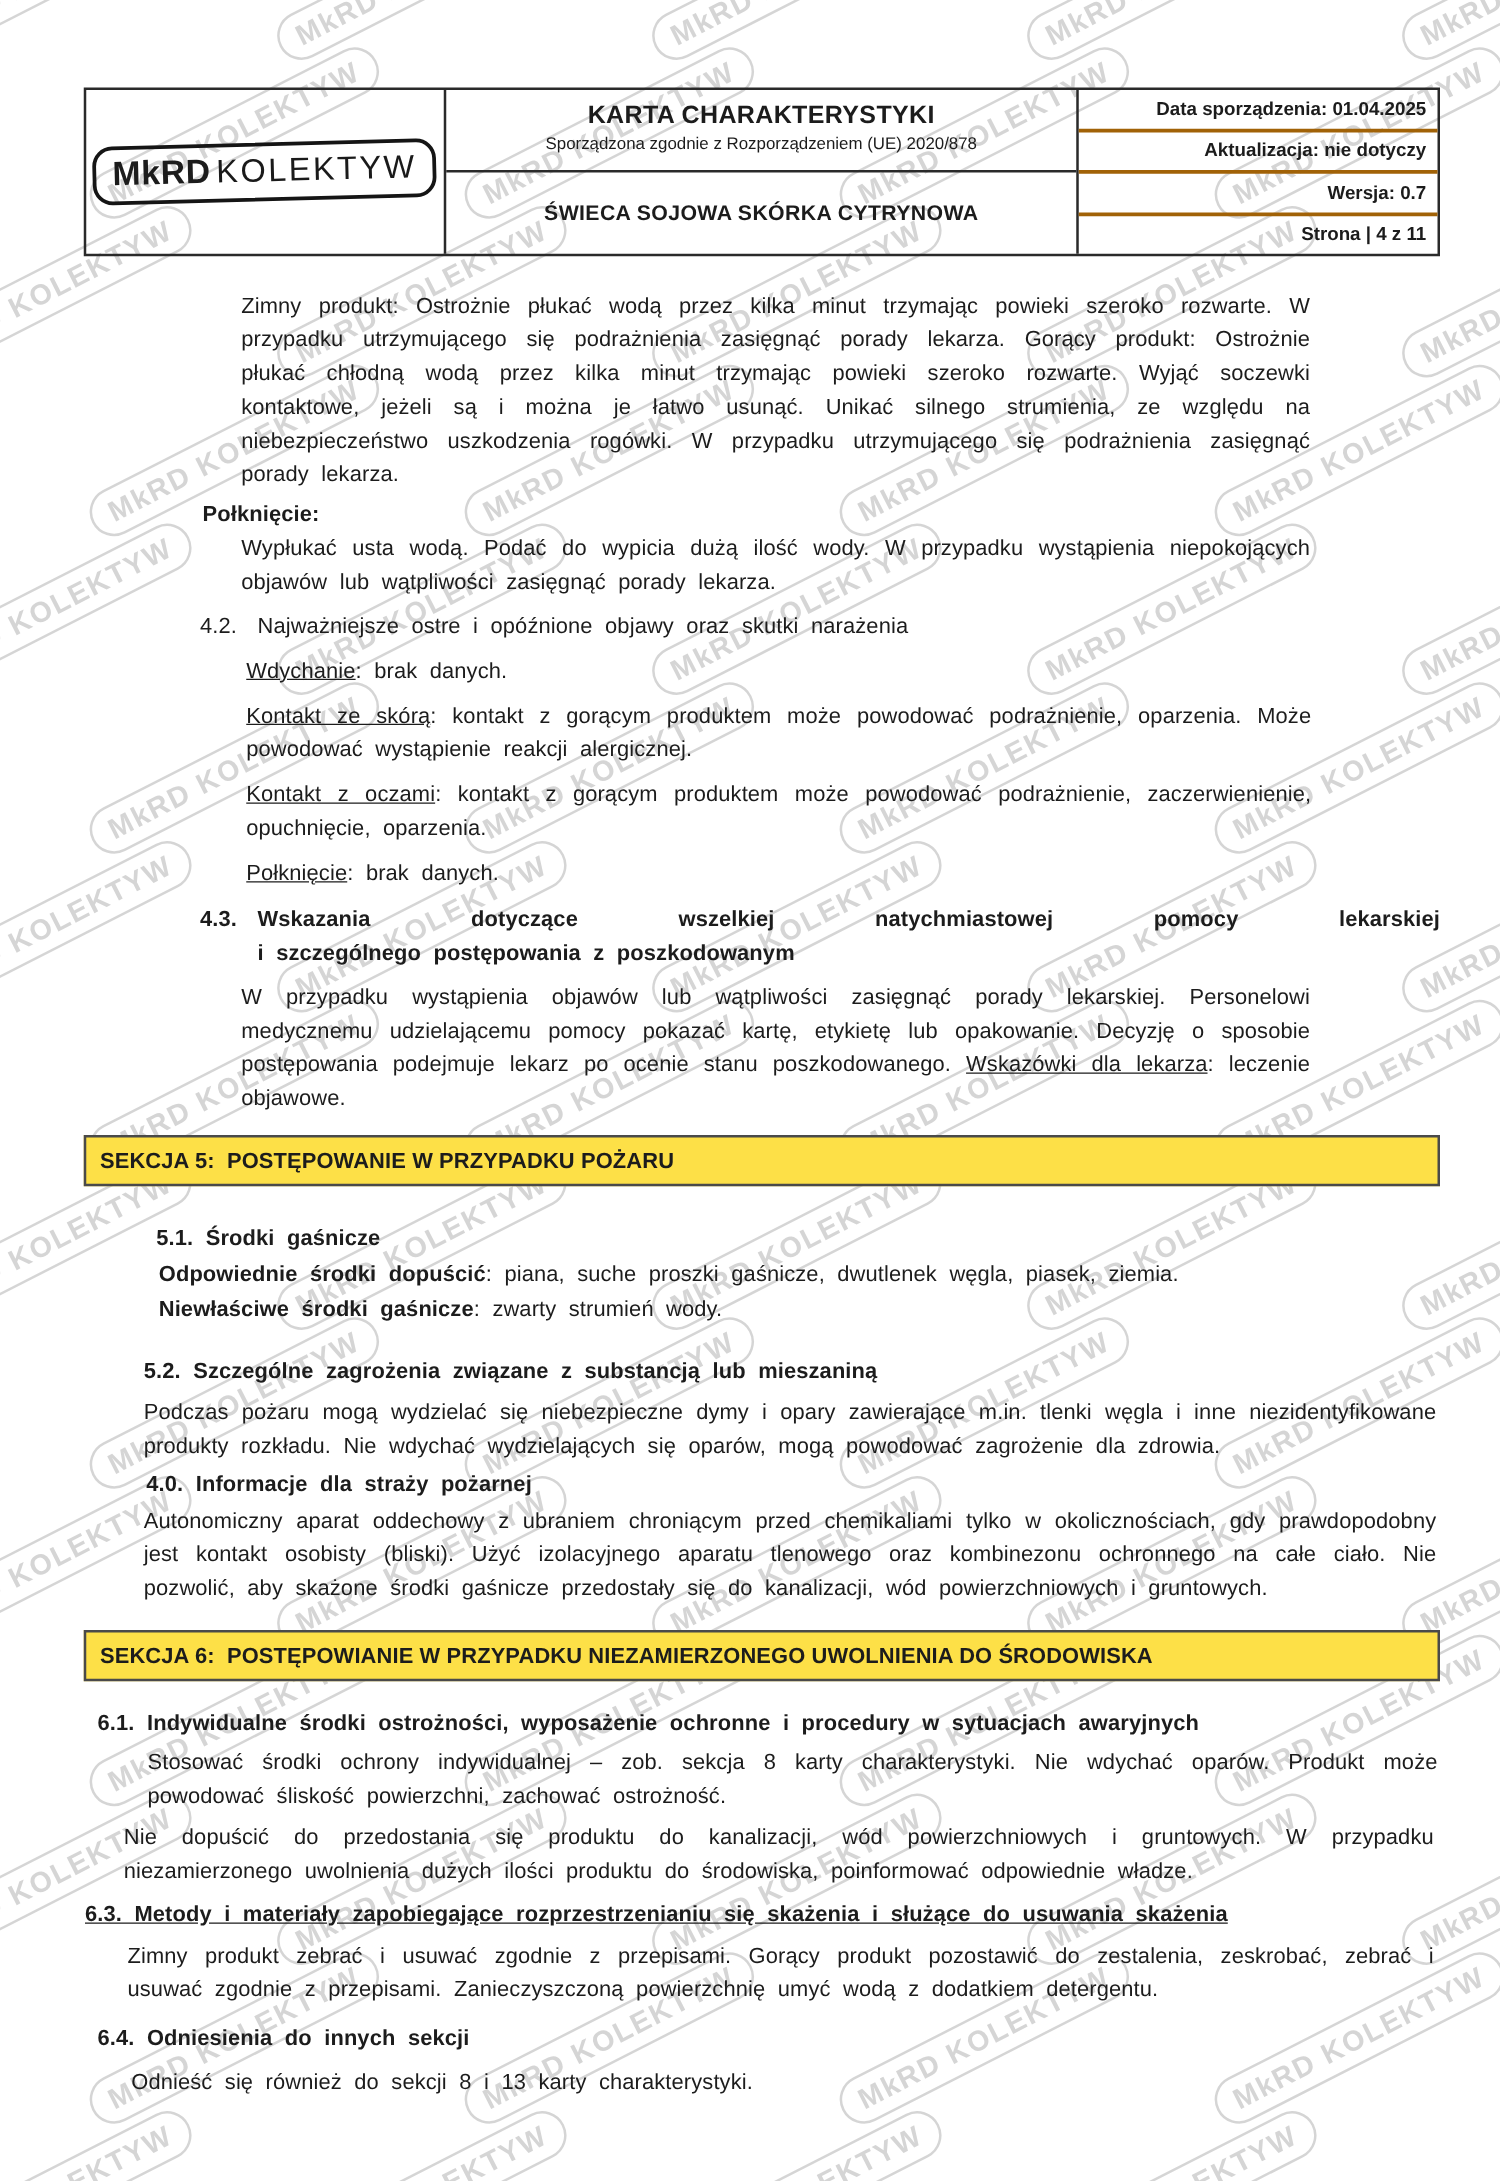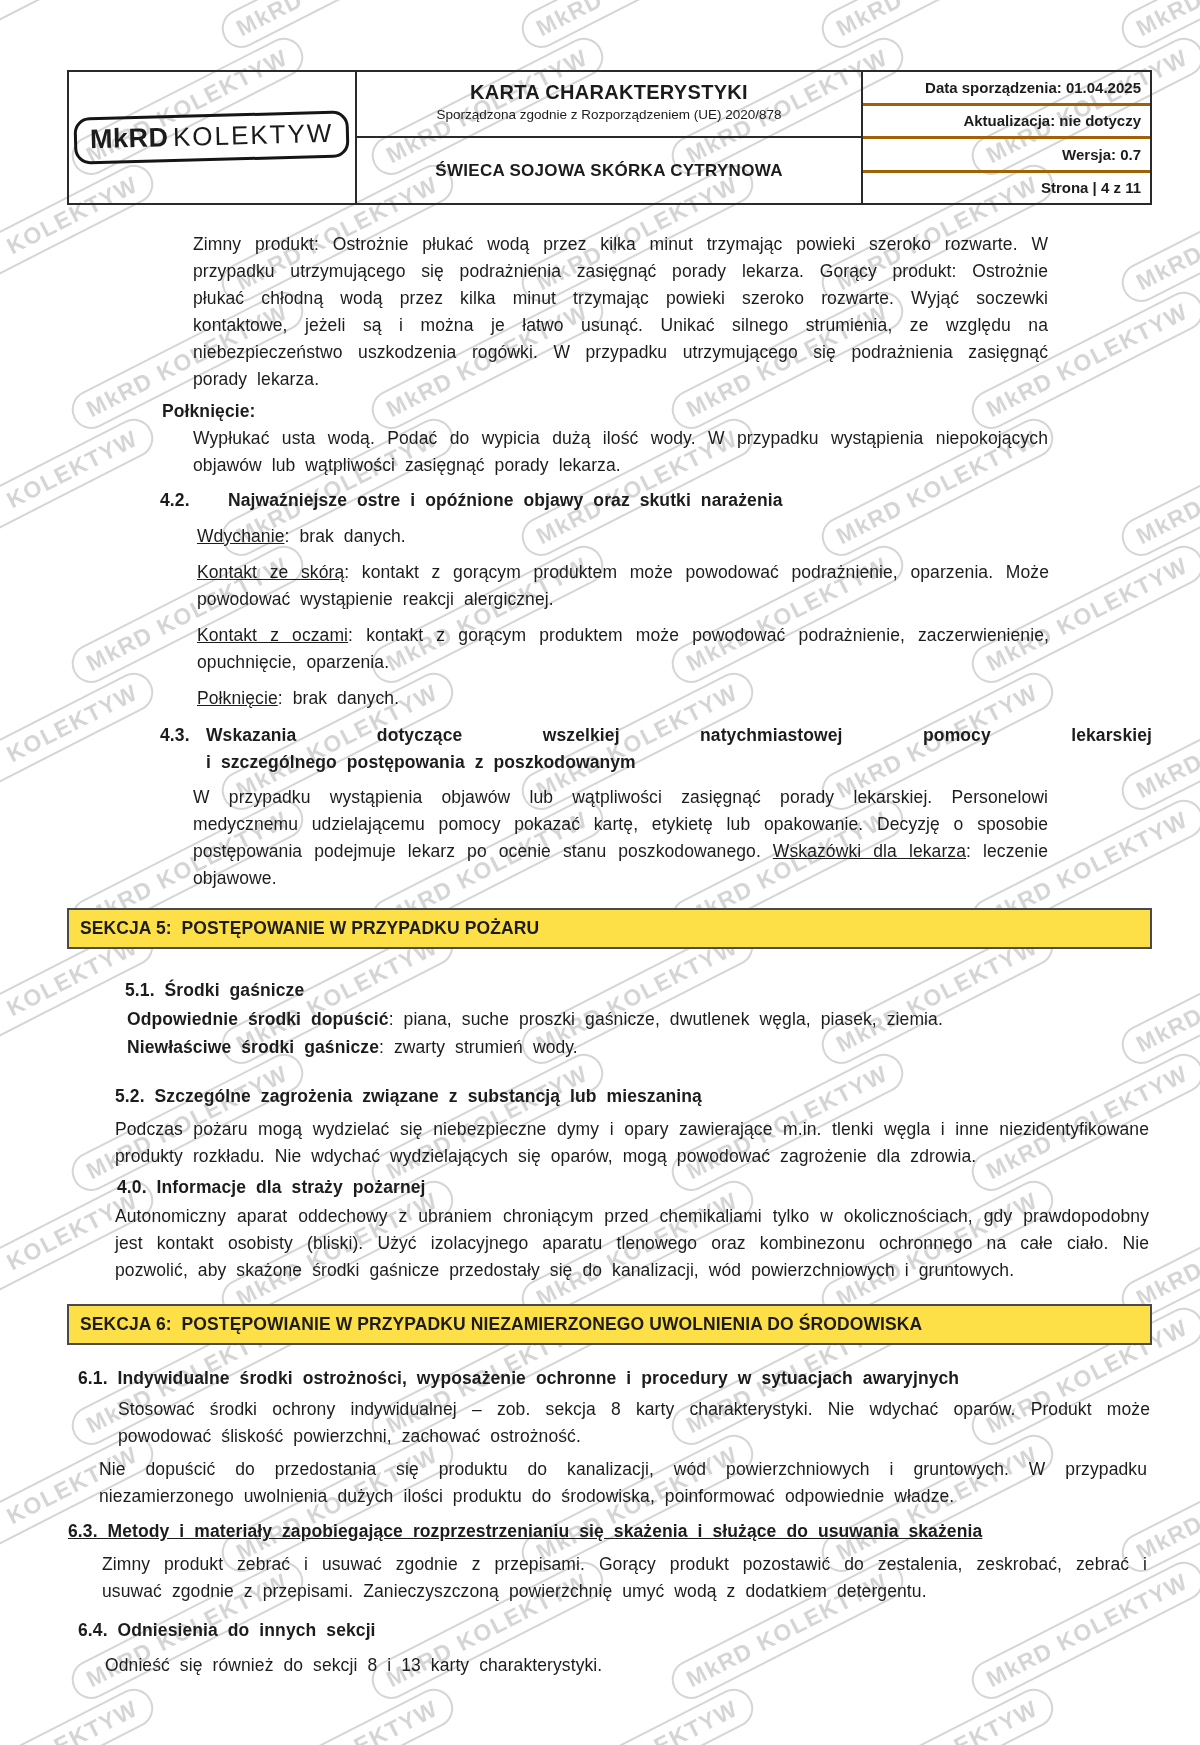--- a/index.html
+++ b/index.html
@@ -43,21 +43,21 @@
 
   
   .bt { font-size:17.5px; line-height:27px; word-spacing:5px; letter-spacing:0.1px; margin:0; }
   .just { text-align:justify; }
   .b { font-weight:bold; }
   .u { text-decoration:underline; }
 
   .p-eyes     { margin:26px 0 0 126px; width:855px; }
   .lbl-swallow{ margin:5px 0 0 95px; font-weight:bold; }
   .p-swallow  { margin:0 0 0 126px; width:855px; }
-  .h-42       { margin:8px 0 0 93px; display:flex; font-weight:bold;gap:22px; }
+  .h-42       { margin:8px 0 0 93px; display:flex; font-weight:normal; }
   .h-num      { flex:none; width:46px; }
   .symptom    { margin:9px 0 0 130px; width:852px; }
   .h-43       { margin:10px 0 0 93px; display:flex; font-weight:bold; }
   .h-43 .lines{ flex:1; }
   .h43-l1     { text-align:justify; text-align-last:justify; }
   .p-advice   { margin:8px 0 0 126px; width:855px; }
 
   .banner {
     margin-top:16px; width:1085px; height:41px; box-sizing:border-box;
     background:#fde047; border:2px solid #4a4a4a;

